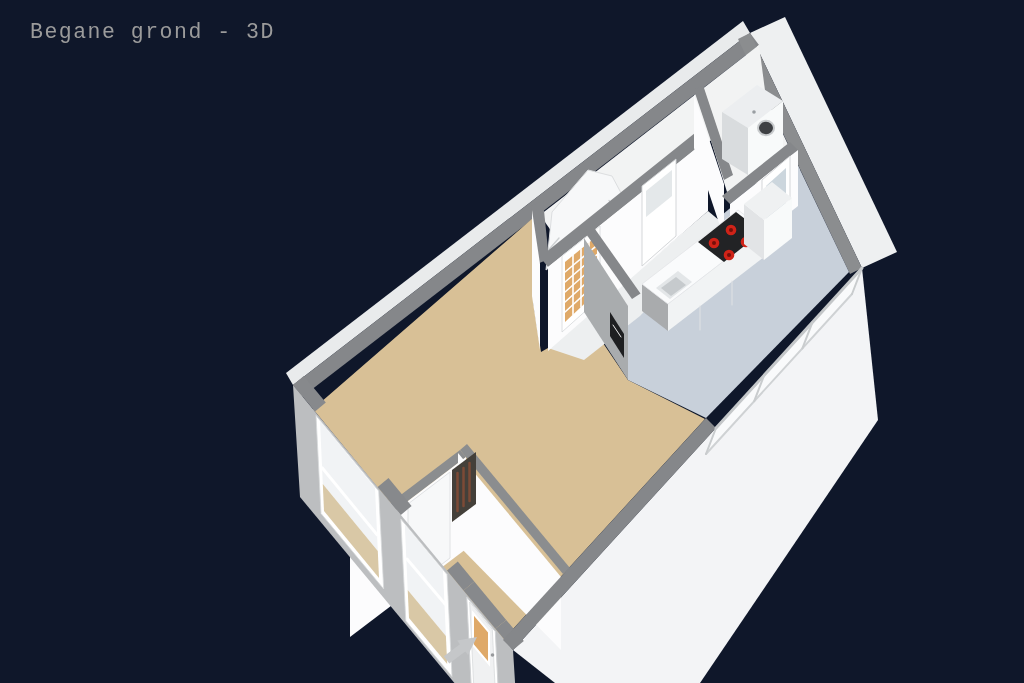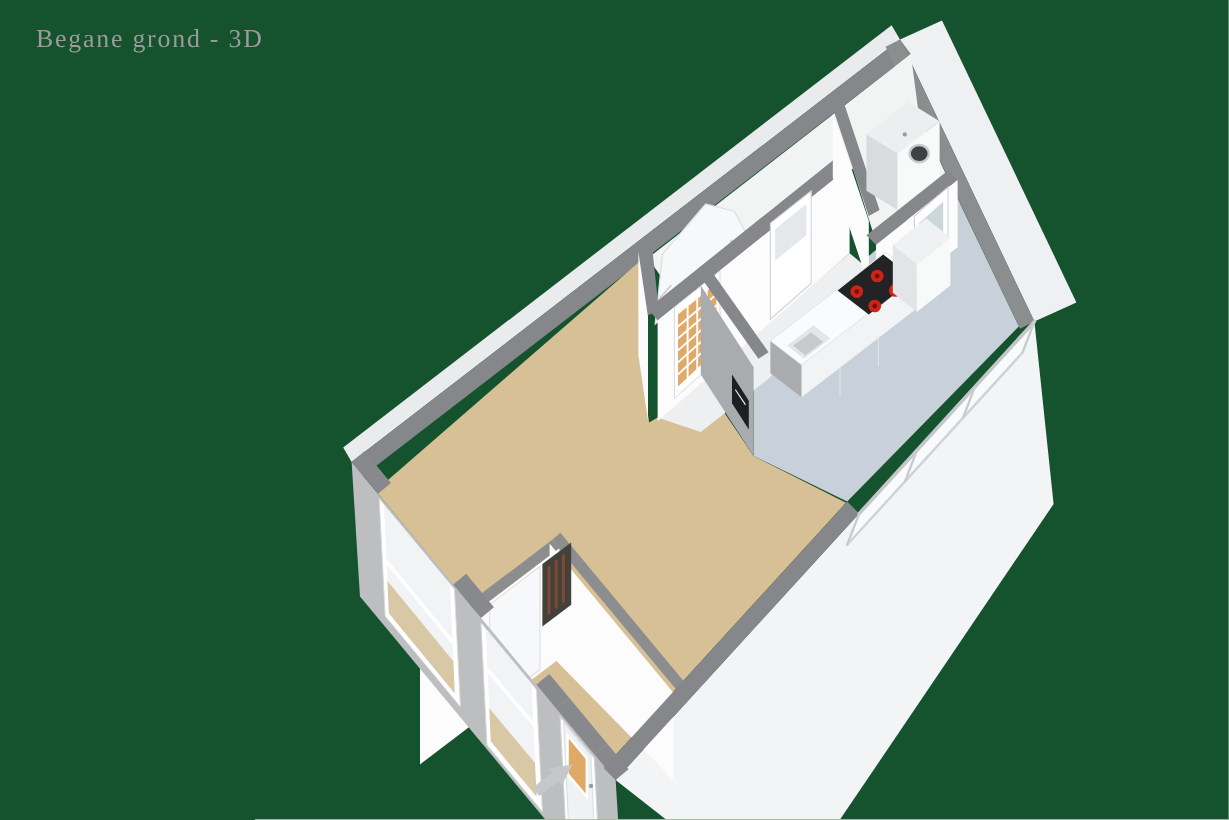--- a/index.html
+++ b/index.html
@@ -1,17 +1,17 @@
 <!DOCTYPE html>
 <html><head>
 <meta charset="utf-8">
 <style>
   html,body{margin:0;padding:0;background:#ffffff;}
-  .page{position:relative;width:1024px;height:683px;overflow:hidden;background:#14532d;
-        font-family:Liberation Serif, serif;}
+  .page{position:relative;width:1024px;height:683px;overflow:hidden;background:#0f172a;
+        font-family:Liberation Mono, monospace;}
   .title{position:absolute;left:30px;top:20px;font-size:21.5px;font-weight:400;
          letter-spacing:1.5px;color:#9b9b9b;}
   svg{position:absolute;left:0;top:0;}
 </style>
 </head>
 <body>
 
 <div class="page">
   <div class="title" style="color: rgb(155, 155, 155);">Begane grond - 3D</div>
   <svg id="scene" width="1024" height="683" viewBox="0 0 1024 683">

